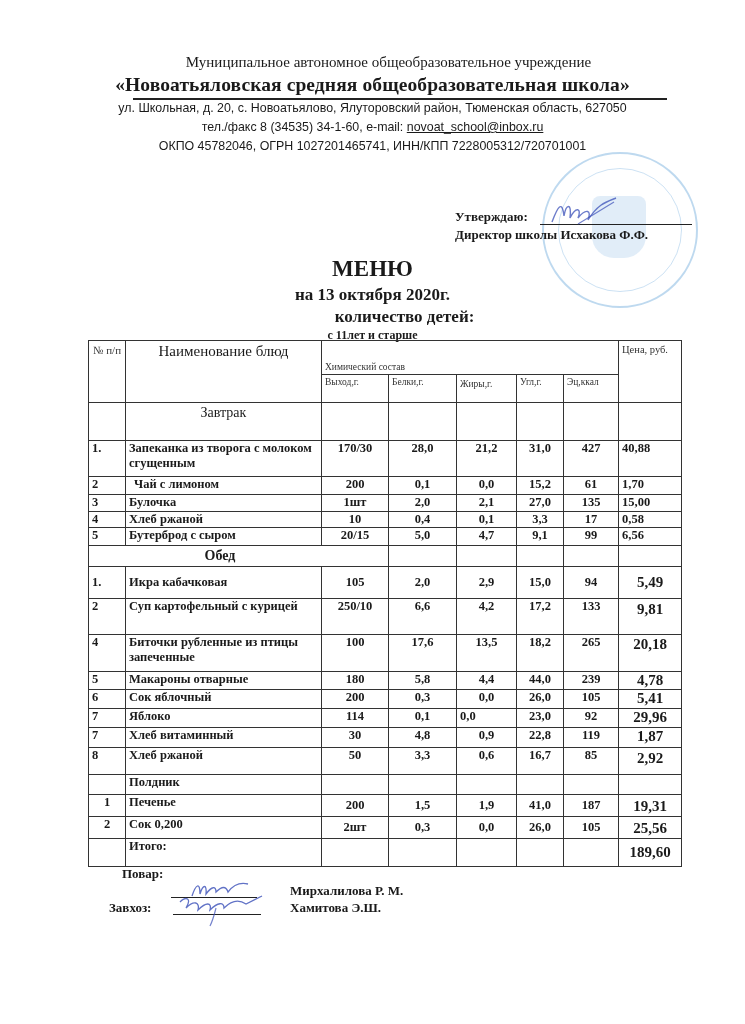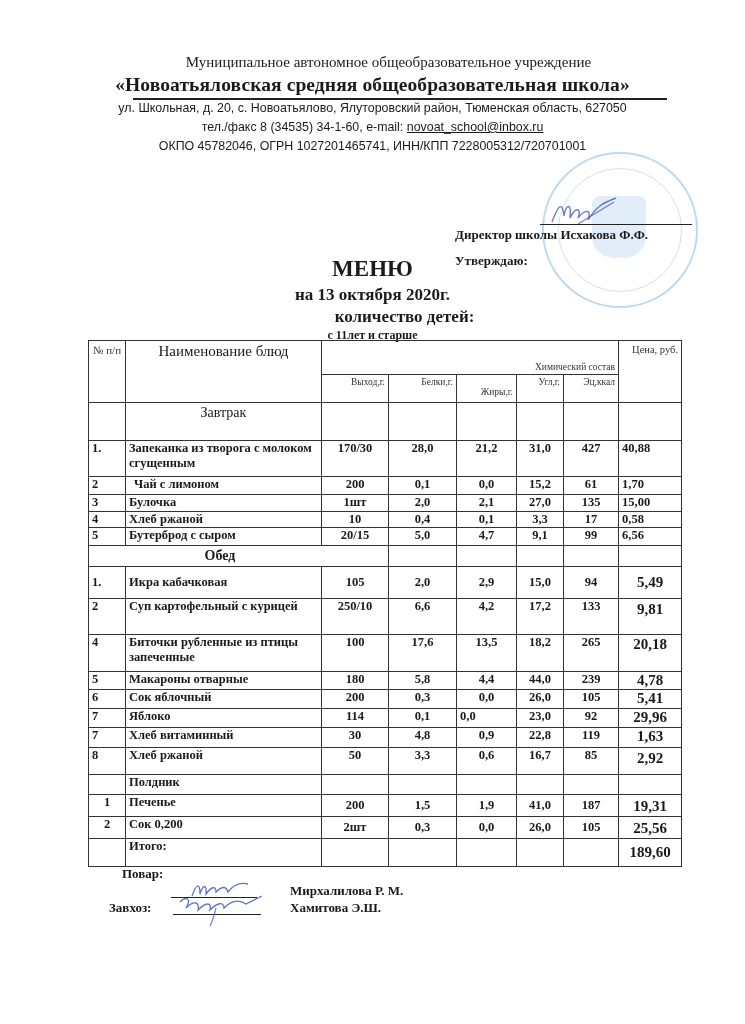--- a/index.html
+++ b/index.html
@@ -10,32 +10,32 @@
   .hdr2 { left:0; width:745px; top:74px; font-size:19.5px; font-weight:bold; letter-spacing:0.1px; }
   .rule { left:133px; top:98px; width:534px; height:2px; background:#222; }
   .addr { left:0; width:745px; font-family:"Liberation Sans", sans-serif; font-size:12.4px; }
   .addr1 { top:101px; }
   .addr2 { top:120px; }
   .addr3 { top:139px; }
   .email { text-decoration:underline; }
   .stamp { left:542px; top:152px; width:156px; height:156px; border-radius:50%; border:2px solid rgba(110,170,220,0.45); box-sizing:border-box; }
   .stamp::before { content:""; position:absolute; left:14px; top:14px; right:14px; bottom:14px; border-radius:50%; border:1.5px solid rgba(110,170,220,0.35); }
   .stamp-emblem { left:592px; top:196px; width:54px; height:62px; border-radius:8px 8px 22px 22px; background:rgba(120,175,225,0.22); }
-  .approve { left:455px; top:209px; font-size:13px; font-weight:bold;margin-top:44px; }
+  .approve { left:455px; top:209px; font-size:13px; font-weight:bold; }
   .approve-line { left:540px; top:224px; width:152px; height:1px; background:#222; }
   .director { left:455px; top:227px; font-size:13px; font-weight:bold; }
   .sig-dir { left:548px; top:196px; width:70px; height:30px; }
   .title { left:0; width:745px; top:256px; font-size:23px; font-weight:bold; }
   .date { left:0; width:745px; top:285px; font-size:17px; font-weight:bold; }
   .kids { left:0; width:745px; top:307px; font-size:17px; font-weight:bold;padding-left:32px; }
   .age { left:0; width:745px; top:328px; font-size:12px; font-weight:bold; }
 
   table.menu { position:absolute; left:88px; top:340px; border-collapse:collapse; table-layout:fixed; width:593px; }
   table.menu td { border:1px solid #333; padding:0 3px; vertical-align:top; font-size:12.5px; overflow:hidden; }
-  .th-small { font-size:9.5px !important; color:#333;text-align:right; }
+  .th-small { font-size:9.5px !important; color:#333; }
   .th-name { font-size:15px !important; text-align:center; }
   .sec { font-size:14px !important; text-align:center; vertical-align:middle !important; }
   .bold td { font-weight:bold; }
   .num { text-align:center; }
   .price-big { font-size:15px !important; }
   td.mid { vertical-align:middle !important; }
 
   .cook { left:122px; top:866px; font-size:13px; font-weight:bold; }
   .keeper { left:109px; top:900px; font-size:13px; font-weight:bold; }
   .cook-line { left:171px; top:897px; width:86px; height:1px; background:#222; }
@@ -84,21 +84,21 @@
   <tbody>
       <tr style="height:34px">
     <td rowspan="2" class="th-small" style="font-size:11px !important; text-align:center; padding-top:3px;">№ п/п</td>
     <td rowspan="2" class="th-name" style="padding-top:2px;">Наименование блюд</td>
     <td colspan="5" class="th-small" style="vertical-align:bottom; padding-bottom:2px;">Химический состав</td>
     <td rowspan="2" class="th-small" style="font-size:10.5px !important; padding-top:3px;">Цена, руб.</td>
   </tr>
   <tr style="height:28px">
     <td class="th-small" style="padding-top:2px;">Выход,г.</td>
     <td class="th-small" style="padding-top:2px;">Белки,г.</td>
-    <td class="th-small" style="padding-top:12px;margin-left:16px;">Жиры,г.</td>
+    <td class="th-small" style="padding-top:4px;margin-left:16px;">Жиры,г.</td>
     <td class="th-small" style="padding-top:2px;">Угл,г.</td>
     <td class="th-small" style="padding-top:2px; word-break:break-all;">Эц,ккал</td>
   </tr>
 
   <tr style="height:38px">
     <td></td>
     <td class="th-name" style="font-size:14px !important; padding-top:2px;">Завтрак</td>
     <td></td>
         <td></td>
         <td></td>
@@ -226,21 +226,21 @@
     <td class="num price-big">29,96</td>
   </tr>
   <tr class="bold" style="height:20px">
     <td>7</td>
     <td>Хлеб витаминный</td>
     <td class="num">30</td>
     <td class="num">4,8</td>
     <td class="num">0,9</td>
     <td class="num">22,8</td>
     <td class="num">119</td>
-    <td class="num price-big">1,63</td>
+    <td class="num price-big">1,87</td>
   </tr>
   <tr class="bold" style="height:27px">
     <td>8</td>
     <td>Хлеб ржаной</td>
     <td class="num">50</td>
     <td class="num">3,3</td>
     <td class="num">0,6</td>
     <td class="num">16,7</td>
     <td class="num">85</td>
     <td class="num price-big" style="padding-top:2px;">2,92</td>

